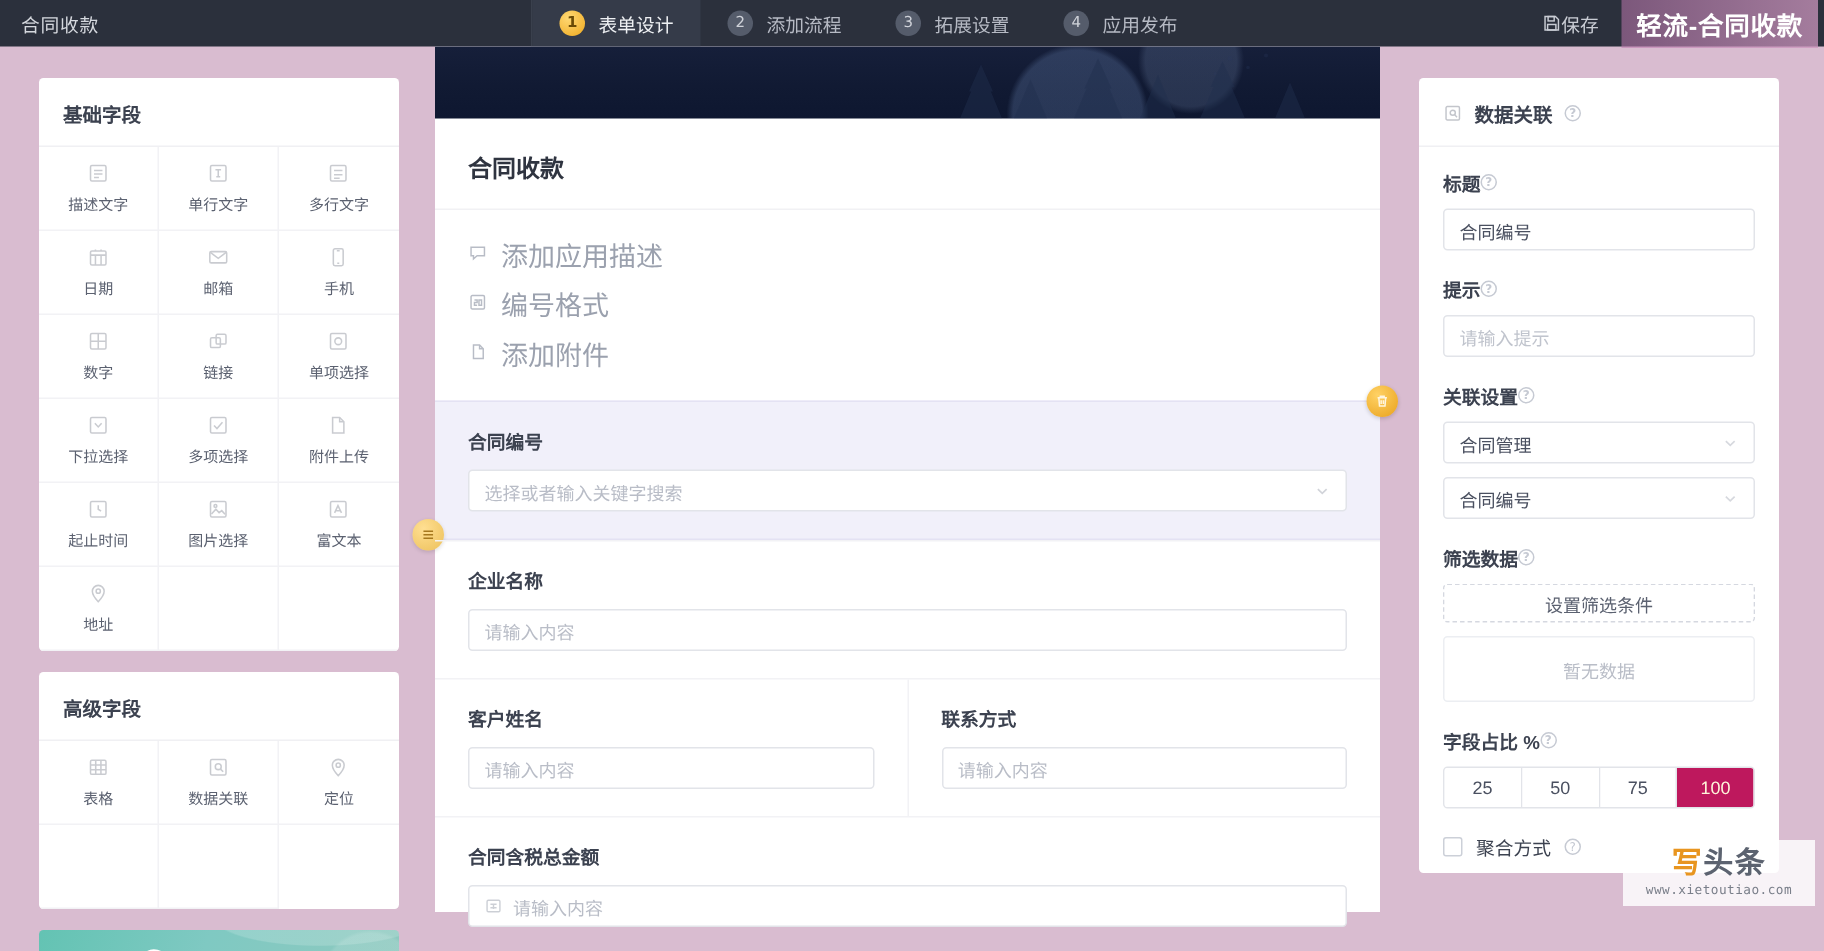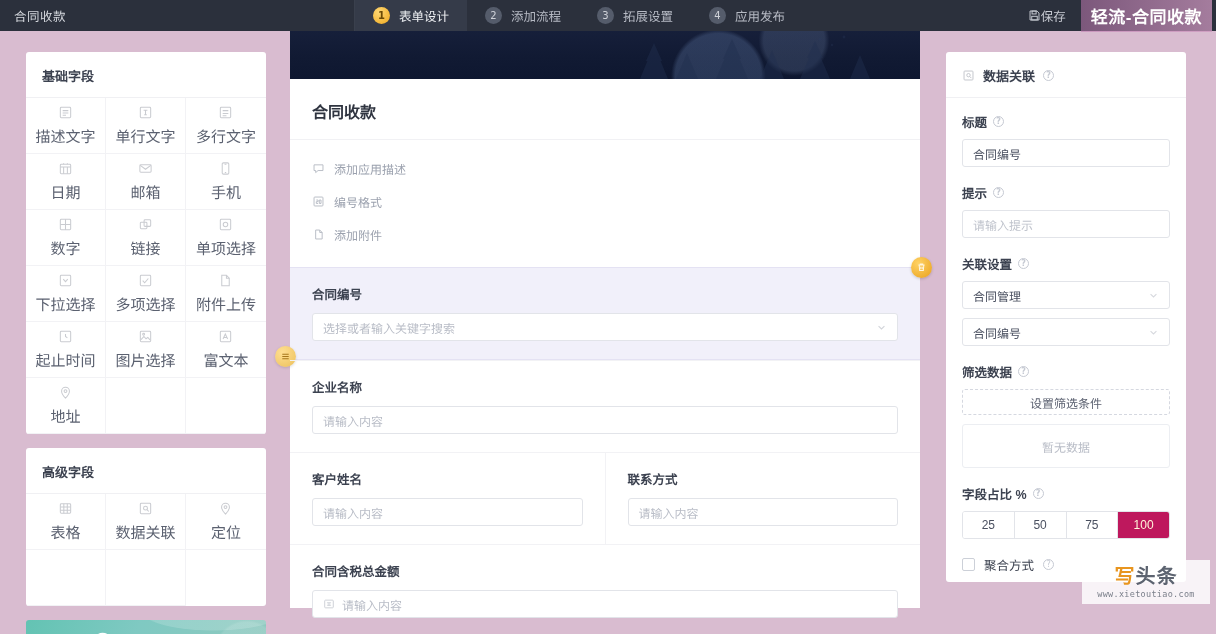--- a/index.html
+++ b/index.html
@@ -66,21 +66,21 @@
   }
   .field-grid { display: flex; flex-wrap: wrap; }
   .field-cell {
     width: 33.3333%; height: 56px;
     display: flex; flex-direction: column; align-items: center; justify-content: center;
     gap: 5px; cursor: grab;
     border-right: 1px solid #f2f2f5; border-bottom: 1px solid #f2f2f5;
   }
   .field-cell:nth-child(3n) { border-right: none; }
   .field-cell .ic { width: 15px; height: 15px; opacity: .32; display:block; }
-  .field-cell .lbl { font-size: 15px; color: #5b6170; white-space: nowrap; }
+  .field-cell .lbl { font-size: 10px; color: #5b6170; white-space: nowrap; }
   .field-cell.empty { cursor: default; }
 
   .appearance-banner {
     margin-top: 14px; height: 42px; border-radius: 3px;
     background: linear-gradient(110deg, #63c3b3 0%, #7fc9c2 45%, #8fc9bf 100%);
     display: flex; align-items: center; justify-content: center; gap: 9px;
     color: #fff; font-size: 13px; position: relative; overflow: hidden;
     cursor: pointer;
   }
   .appearance-banner::before {
@@ -107,21 +107,21 @@
       position: relative; overflow: hidden;
   }
   .form-banner .trees { position: absolute; right: 0; bottom: 0; opacity: .55; }
   .form-title {
     padding: 20px 22px 16px 22px; font-size: 16px; font-weight: bold; color: #2f3440;
     border-bottom: 1px solid #f1f1f4;
   }
   .meta-links { padding: 12px 22px 16px 22px; }
   .meta-link {
     display: flex; align-items: center; gap: 9px; height: 33px;
-    font-size: 12px; color: #9ba1ae; cursor: pointer;
+    font-size: 18px; color: #9ba1ae; cursor: pointer;
   }
   .meta-link .ic { width: 13px; height: 13px; opacity: .7; display:block; }
 
   .field-row {
     padding: 16px 22px 18px 22px; border-top: 1px solid #f2f2f5;
     position: relative;
   }
   .field-row.selected {
     background: #f1f0fa;
     border-top: 1px solid #e4e2f3;
@@ -164,21 +164,21 @@
     background: #fff; border-radius: 3px; overflow: hidden;
   }
   .rp-head {
     display: flex; align-items: center; gap: 8px;
     padding: 14px 16px 12px 16px; border-bottom: 1px solid #f0f0f3;
     font-size: 13px; font-weight: bold; color: #3c4250;
   }
   .rp-head .ic { width: 13px; height: 13px; opacity: .4; display:block; }
   .rp-body { padding: 14px 16px 10px 16px; }
   .rp-label {
-    display: flex; align-items: center; gap: 6px;
+    display: flex; align-items: center; 
     font-size: 12.5px; font-weight: bold; color: #3c4250; margin-bottom: 8px;
   }
   .rp-input {
     height: 28px; border: 1px solid #e2e4e9; border-radius: 3px;
     display: flex; align-items: center; padding: 0 10px;
     font-size: 12px; color: #4a5060; margin-bottom: 16px; background: #fff;
     cursor: text;
   }
   .rp-input.ph { color: #c0c4cd; }
   .rp-input.select { cursor: pointer; }

